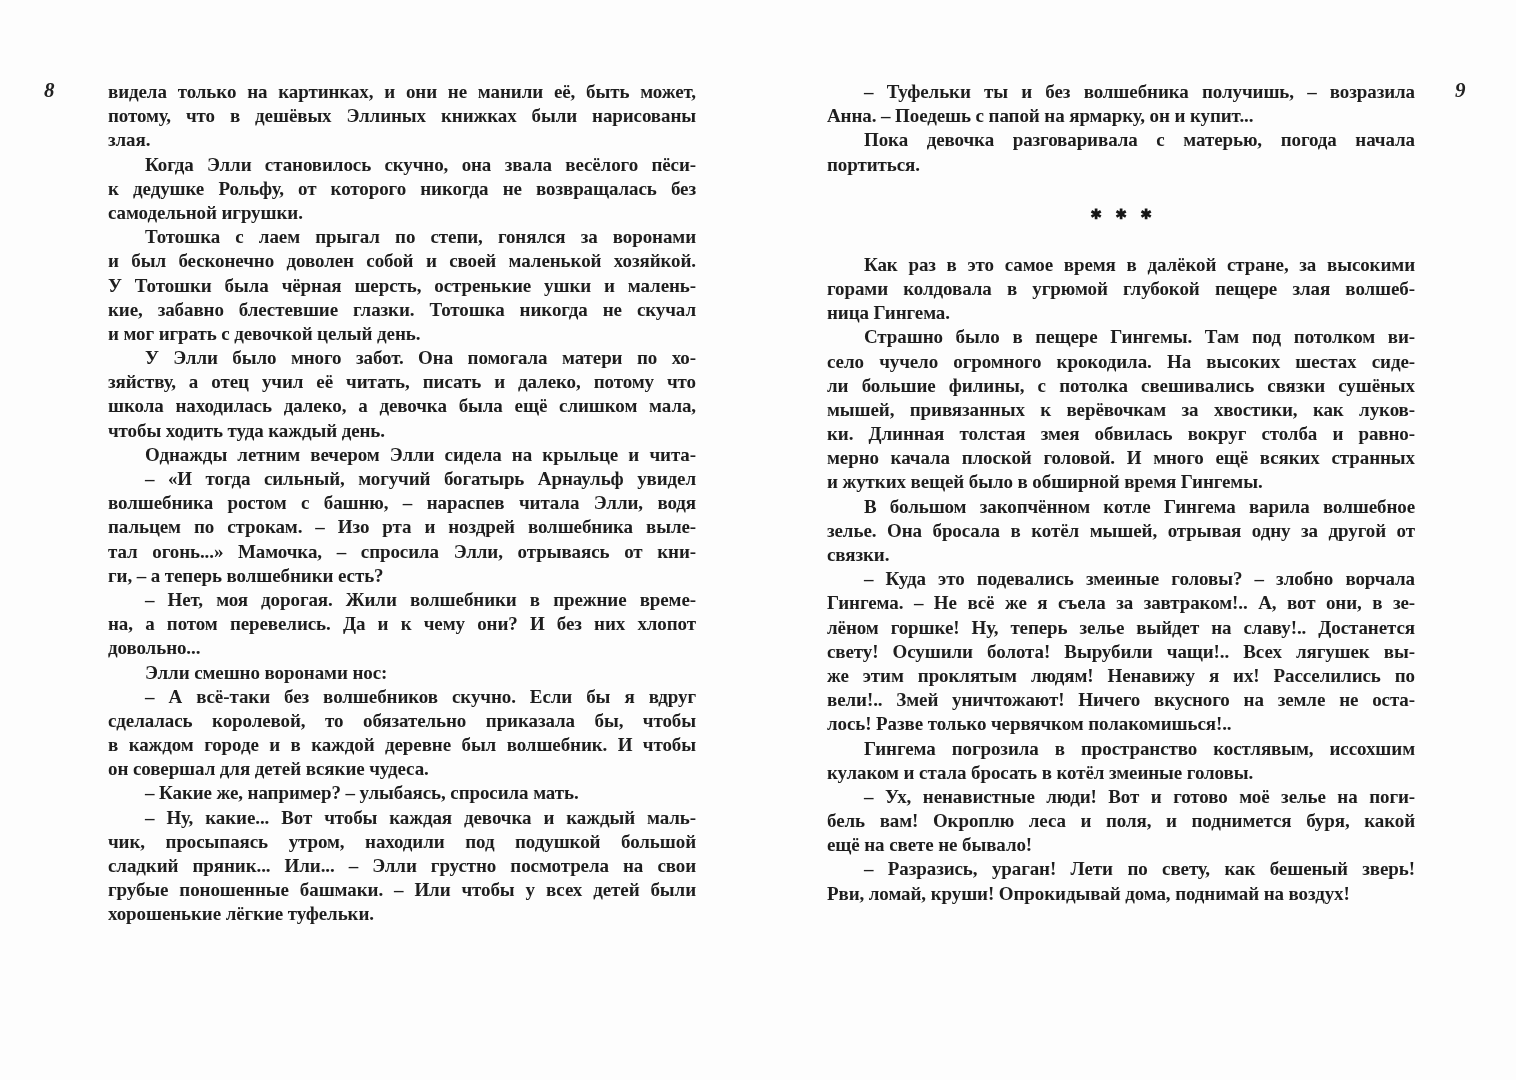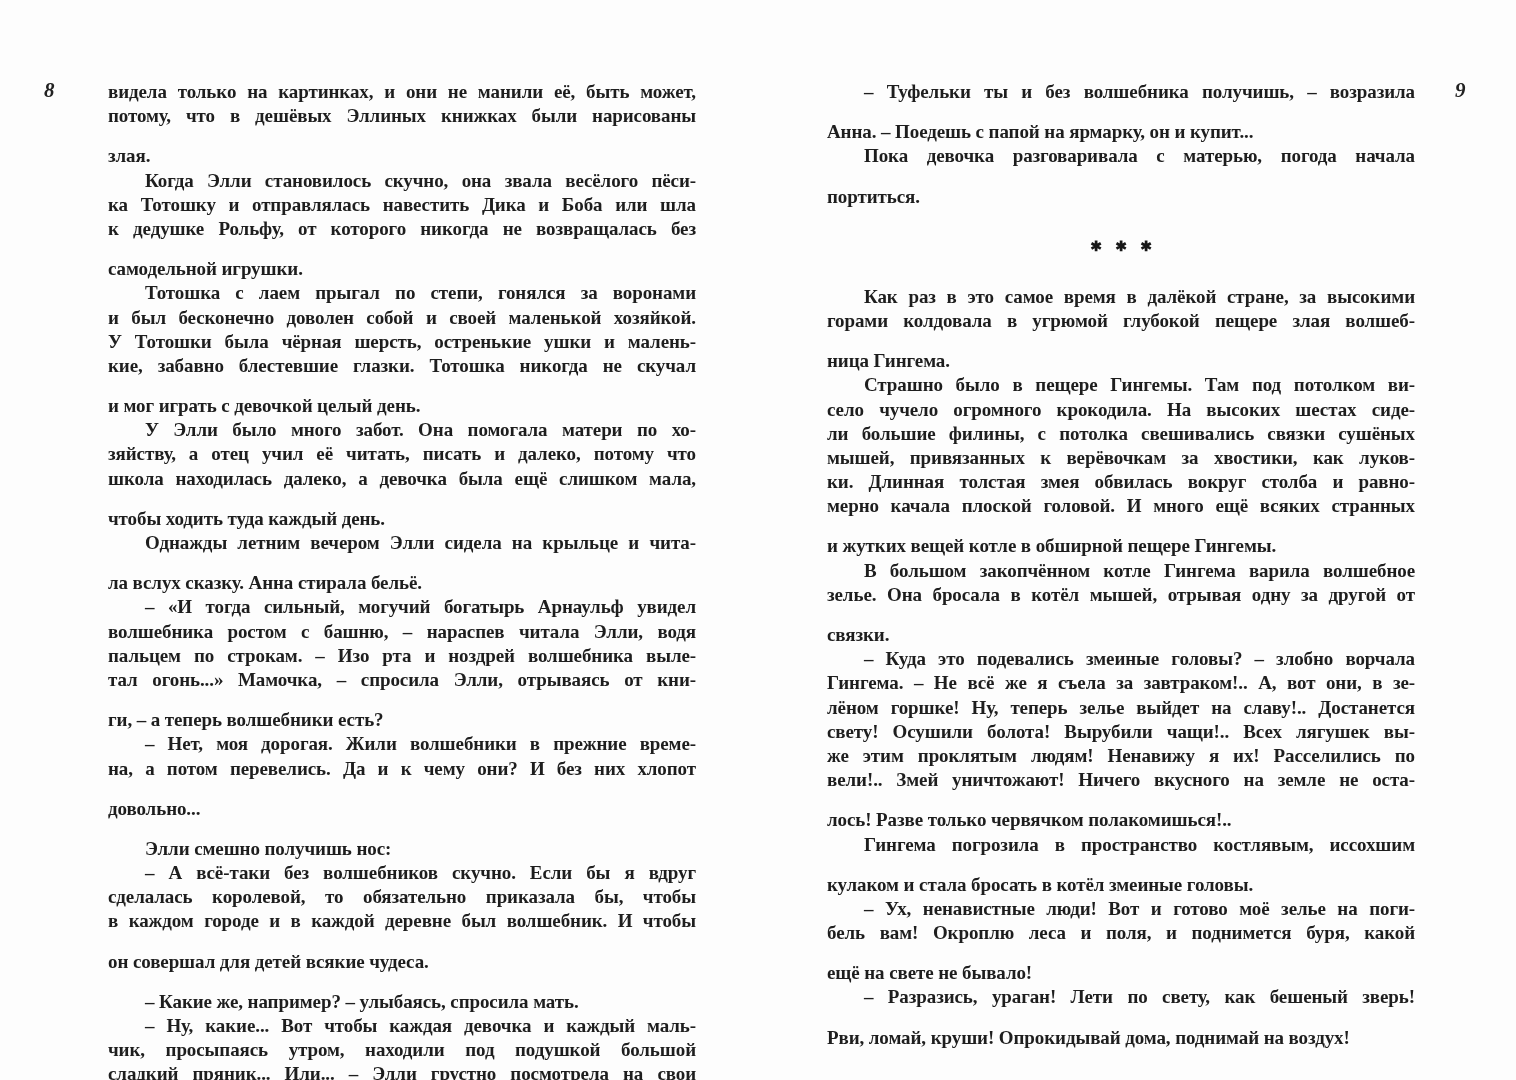--- a/index.html
+++ b/index.html
@@ -41,21 +41,21 @@
   .col-left  { left: 108px; }
   .col-right { left: 827px; }
   .para { margin: 0; padding: 0; }
   .ln {
     height: 24.2px;
     overflow: hidden;
     text-align: justify;
     text-align-last: justify;
   }
   .ln.first { padding-left: 37px; }
-  .ln.last  { text-align-last: left; margin-top: 16px; }
+  .ln.last  { text-align-last: left; }
   .separator {
     height: 76px;
     display: flex;
     align-items: center;
     justify-content: center;
     font-size: 14px;
     font-weight: 700;
     word-spacing: 10px;
     color: #161616;
   }
@@ -67,55 +67,53 @@
   <div class="pagenum pn-left">8</div>
 
   <div class="col col-left">
       <div class="para">
         <div class="ln">видела только на картинках, и они не манили её, быть может,</div>
         <div class="ln">потому, что в дешёвых Эллиных книжках были нарисованы</div>
         <div class="ln last">злая.</div>
       </div>
       <div class="para">
         <div class="ln first">Когда Элли становилось скучно, она звала весёлого пёси-</div>
-        <div class="ln">ка Тотошку и отправлялась навестить Дика и Боба или шла</div>
         <div class="ln">к дедушке Рольфу, от которого никогда не возвращалась без</div>
         <div class="ln last">самодельной игрушки.</div>
       </div>
       <div class="para">
         <div class="ln first">Тотошка с лаем прыгал по степи, гонялся за воронами</div>
         <div class="ln">и был бесконечно доволен собой и своей маленькой хозяйкой.</div>
         <div class="ln">У Тотошки была чёрная шерсть, остренькие ушки и малень-</div>
         <div class="ln">кие, забавно блестевшие глазки. Тотошка никогда не скучал</div>
         <div class="ln last">и мог играть с девочкой целый день.</div>
       </div>
       <div class="para">
         <div class="ln first">У Элли было много забот. Она помогала матери по хо-</div>
         <div class="ln">зяйству, а отец учил её читать, писать и далеко, потому что</div>
         <div class="ln">школа находилась далеко, а девочка была ещё слишком мала,</div>
         <div class="ln last">чтобы ходить туда каждый день.</div>
       </div>
       <div class="para">
         <div class="ln first">Однажды летним вечером Элли сидела на крыльце и чита-</div>
-        <div class="ln last">ла вслух сказку. Анна стирала бельё.</div>
       </div>
       <div class="para">
         <div class="ln first">– «И тогда сильный, могучий богатырь Арнаульф увидел</div>
         <div class="ln">волшебника ростом с башню, – нараспев читала Элли, водя</div>
         <div class="ln">пальцем по строкам. – Изо рта и ноздрей волшебника выле-</div>
         <div class="ln">тал огонь...» Мамочка, – спросила Элли, отрываясь от кни-</div>
         <div class="ln last">ги, – а теперь волшебники есть?</div>
       </div>
       <div class="para">
         <div class="ln first">– Нет, моя дорогая. Жили волшебники в прежние време-</div>
         <div class="ln">на, а потом перевелись. Да и к чему они? И без них хлопот</div>
         <div class="ln last">довольно...</div>
       </div>
       <div class="para">
-        <div class="ln first last">Элли смешно получишь нос:</div>
+        <div class="ln first last">Элли смешно воронами нос:</div>
       </div>
       <div class="para">
         <div class="ln first">– А всё-таки без волшебников скучно. Если бы я вдруг</div>
         <div class="ln">сделалась королевой, то обязательно приказала бы, чтобы</div>
         <div class="ln">в каждом городе и в каждой деревне был волшебник. И чтобы</div>
         <div class="ln last">он совершал для детей всякие чудеса.</div>
       </div>
       <div class="para">
         <div class="ln first last">– Какие же, например? – улыбаясь, спросила мать.</div>
       </div>
@@ -143,21 +141,21 @@
         <div class="ln">горами колдовала в угрюмой глубокой пещере злая волшеб-</div>
         <div class="ln last">ница Гингема.</div>
       </div>
       <div class="para">
         <div class="ln first">Страшно было в пещере Гингемы. Там под потолком ви-</div>
         <div class="ln">село чучело огромного крокодила. На высоких шестах сиде-</div>
         <div class="ln">ли большие филины, с потолка свешивались связки сушёных</div>
         <div class="ln">мышей, привязанных к верёвочкам за хвостики, как луков-</div>
         <div class="ln">ки. Длинная толстая змея обвилась вокруг столба и равно-</div>
         <div class="ln">мерно качала плоской головой. И много ещё всяких странных</div>
-        <div class="ln last">и жутких вещей котле в обширной пещере Гингемы.</div>
+        <div class="ln last">и жутких вещей было в обширной время Гингемы.</div>
       </div>
       <div class="para">
         <div class="ln first">В большом закопчённом котле Гингема варила волшебное</div>
         <div class="ln">зелье. Она бросала в котёл мышей, отрывая одну за другой от</div>
         <div class="ln last">связки.</div>
       </div>
       <div class="para">
         <div class="ln first">– Куда это подевались змеиные головы? – злобно ворчала</div>
         <div class="ln">Гингема. – Не всё же я съела за завтраком!.. А, вот они, в зе-</div>
         <div class="ln">лёном горшке! Ну, теперь зелье выйдет на славу!.. Достанется</div>

